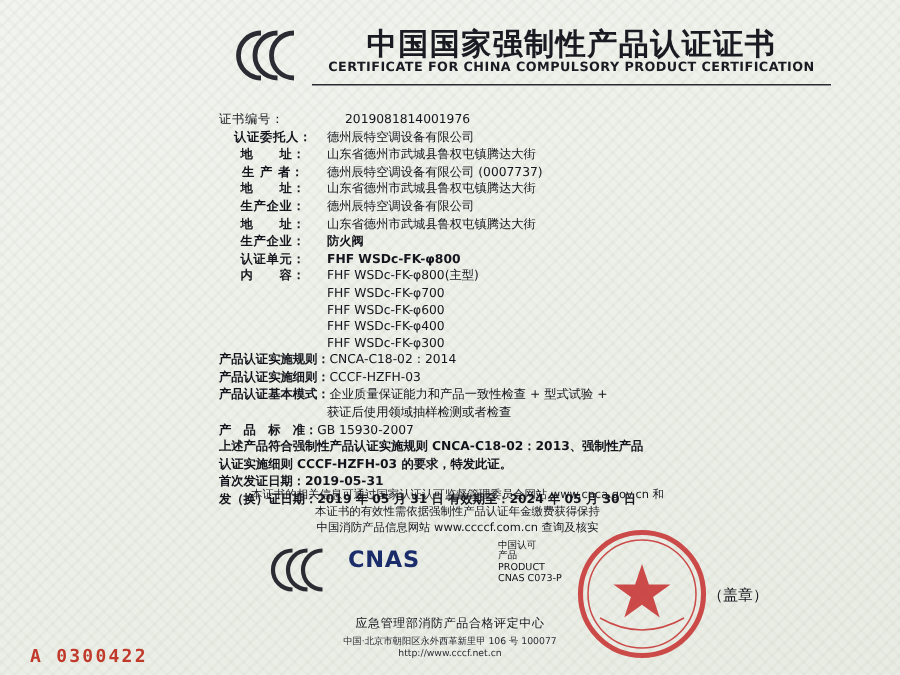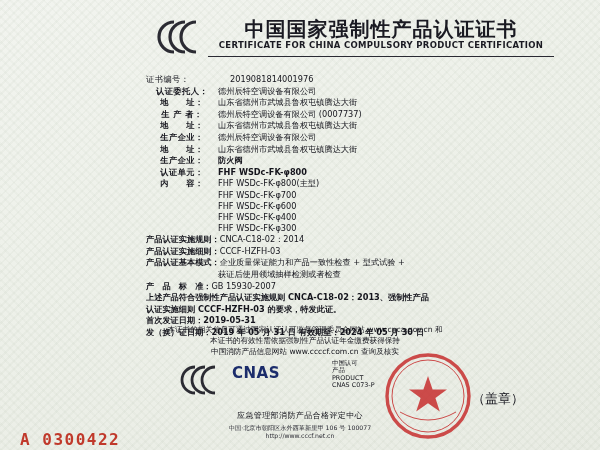--- a/index.html
+++ b/index.html
@@ -176,21 +176,21 @@
     position: absolute;
     left: 360px;
     top: -8px;
     width: 96px;
     height: 96px;
   }
   .seal-text {
     position: absolute;
     left: 452px;
     top: 34px;
-    font-size: 13px;
+    font-size: 10px;
     color: #14141c;
   }
 
   
   .footer-org {
     position: absolute;
     left: 0;
     top: 404px;
     width: 560px;
     text-align: center;
@@ -205,21 +205,21 @@
     width: 560px;
     text-align: center;
     font-size: 6.2px;
     line-height: 8px;
     color: #2a2a33;
   }
   .serial {
     position: absolute;
     left: 20px;
     top: 430px;
-    font-size: 16px;
+    font-size: 12px;
     font-weight: bold;
     color: #c0392b;
     letter-spacing: 1.5px;
     font-family: "DejaVu Sans Mono", "Liberation Mono", monospace;
   }
 </style>
 </head>
 <body>
 
 <div class="page">

